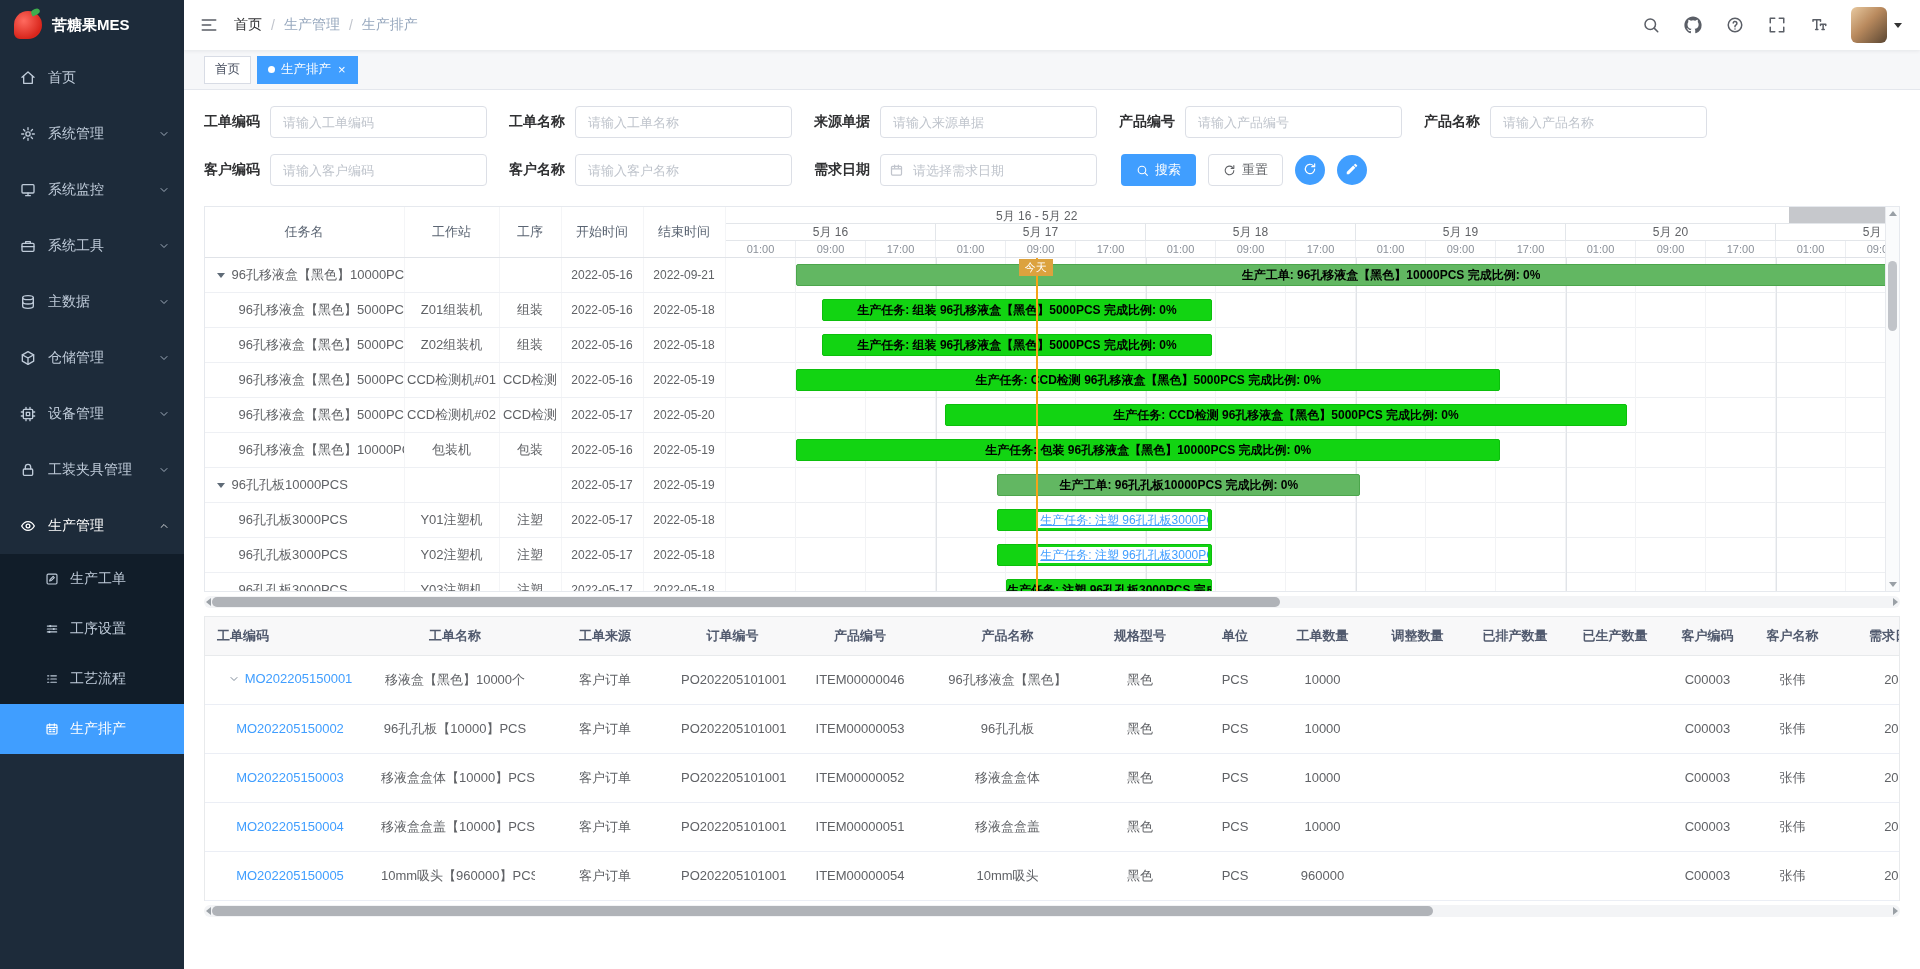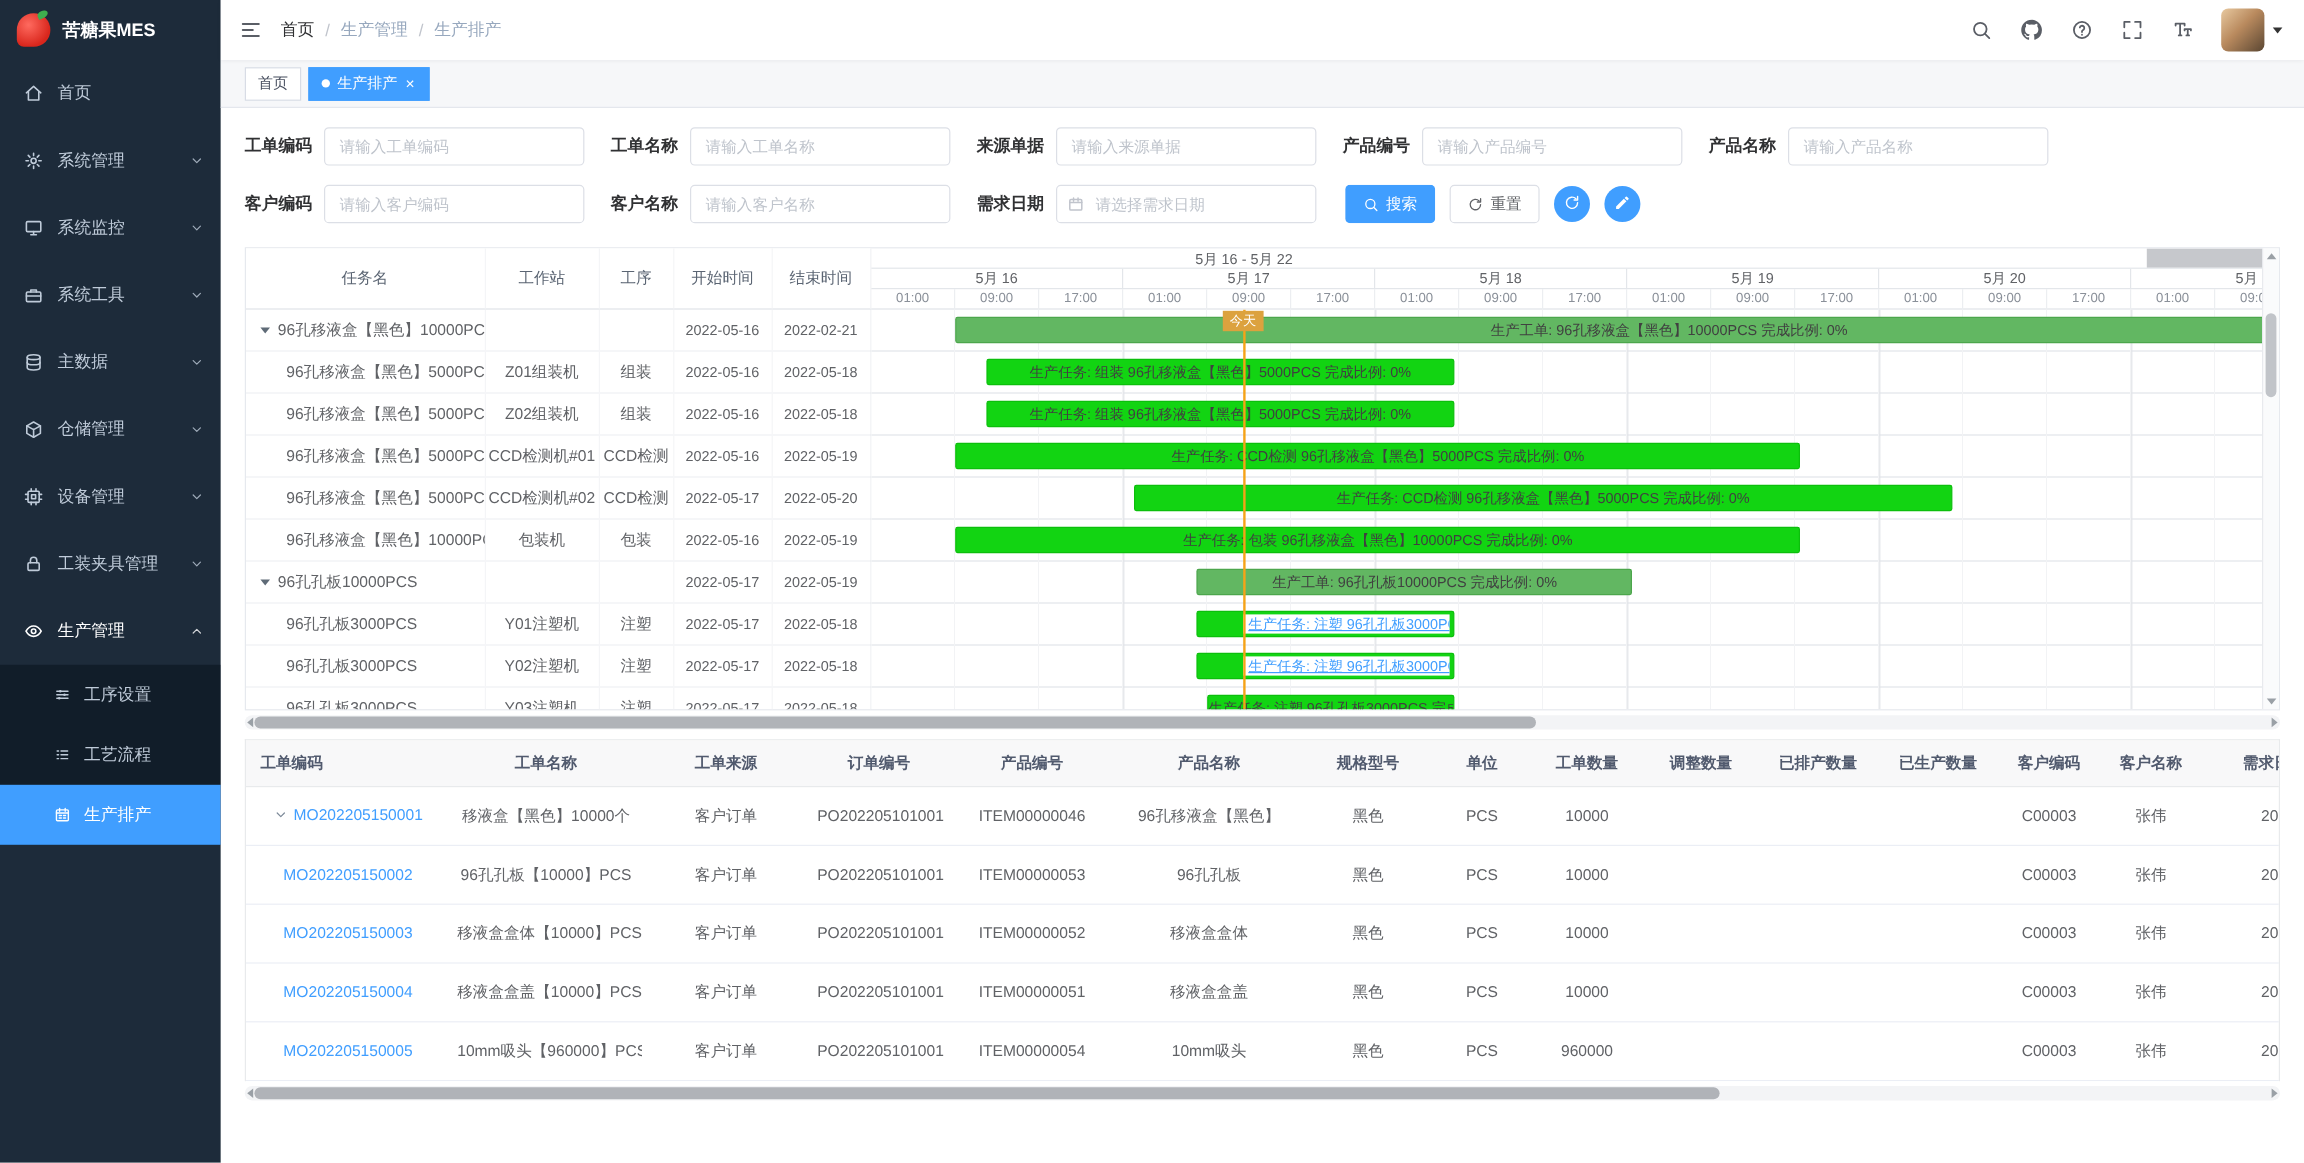--- a/index.html
+++ b/index.html
@@ -91,21 +91,21 @@
   .g-day { width:210px; flex-shrink:0; text-align:center; font-size:12px; line-height:16px; color:#606266; border-right:1px solid #e3e6ea; overflow:hidden; }
   .gr-ticks { height:17px; display:flex; border-bottom:1px solid #e0e3e8; flex-shrink:0; }
   .g-tick { width:70px; flex-shrink:0; text-align:center; font-size:11px; line-height:16px; color:#8a9099; border-right:1px solid #eceef1; overflow:hidden; }
   .gr-body { position:relative; height:333px; overflow:hidden;
     background-image:
       repeating-linear-gradient(to right, transparent 0 69px, #f2f3f5 69px 70px),
       repeating-linear-gradient(to bottom, transparent 0 34px, #edeff2 34px 35px);
   }
   .day-line { position:absolute; top:0; bottom:0; width:1px; background:#e1e4e8; }
   .gbar { position:absolute; height:22px; border-radius:2px; display:flex; align-items:center; justify-content:center; overflow:hidden; white-space:nowrap; cursor:pointer; z-index:2; }
-  .gbar .bar-text { color:#404040; font-size:12px; font-weight:400; overflow:hidden; }
+  .gbar .bar-text { color:#000000; font-size:12px; font-weight:700; overflow:hidden; }
   .gbar.order { background:#62b762; border:1px solid #4ca64c; }
   .gbar.task { background:#12d412; border:1px solid #0cbf0c; }
   .bar-link-label { position:absolute; left:38px; right:3px; top:2px; bottom:2px; background:#fff; color:#409eff; font-size:12px; display:flex; align-items:center; padding:0 4px; text-decoration:underline; overflow:hidden; white-space:nowrap; }
   .today-line { position:absolute; top:0; bottom:0; width:2px; background:#f5a318; z-index:3; }
   .today-label { position:absolute; top:1px; transform:translateX(-50%); background:#dca23e; color:#fff; font-size:11px; padding:1px 6px; z-index:4; white-space:nowrap; }
   .gantt-vscroll { width:14px; flex-shrink:0; background:#fafbfc; border-left:1px solid #e8eaee; position:relative; }
   .v-thumb { position:absolute; left:2px; right:2px; top:54px; height:70px; background:#c1c4c9; border-radius:6px; cursor:pointer; }
   .v-arrow { position:absolute; left:3px; width:0; height:0; border-left:4px solid transparent; border-right:4px solid transparent; }
   .v-arrow.up { top:4px; border-bottom:5px solid #9aa0a6; }
   .v-arrow.down { bottom:4px; border-top:5px solid #9aa0a6; }
@@ -255,20 +255,29 @@
             </svg>
           </span>
           <span class="mi-label">生产管理</span>
           <span class="mi-arrow up">
             <svg viewBox="0 0 24 24" fill="none" stroke="currentColor" stroke-width="2" stroke-linecap="round" stroke-linejoin="round">
               <path d="M6 9l6 6 6-6"></path>
             </svg>
           </span>
         </div>
         <div class="submenu">
+          <div class="submenu-item">
+            <span class="mi-icon">
+              <svg viewBox="0 0 24 24" fill="none" stroke="currentColor" stroke-width="2" stroke-linecap="round" stroke-linejoin="round">
+                <rect x="3.5" y="3.5" width="17" height="17" rx="2"></rect>
+                <path d="M8 15.5l1-3 5-5 2 2-5 5-3 1z"></path>
+              </svg>
+            </span>
+            <span class="mi-label">生产工单</span>
+          </div>
           <div class="submenu-item">
             <span class="mi-icon">
               <svg viewBox="0 0 24 24" fill="none" stroke="currentColor" stroke-width="2" stroke-linecap="round" stroke-linejoin="round">
                 <path d="M4 7h16M4 12h16M4 17h16"></path>
                 <circle cx="9" cy="7" r="1.8" fill="currentColor" stroke="none"></circle>
                 <circle cx="15" cy="12" r="1.8" fill="currentColor" stroke="none"></circle>
                 <circle cx="7.5" cy="17" r="1.8" fill="currentColor" stroke="none"></circle>
               </svg>
             </span>
             <span class="mi-label">工序设置</span>
@@ -467,21 +476,21 @@
             </div>
           <div class="gl-body" id="gantt-left-body">
               <div class="gl-row">
                 <div class="gl-cell task" style="width: 200px; padding-left: 12px;">
                   <span class="tri-down"></span>
                   <span>96孔移液盒【黑色】10000PCS</span>
                 </div>
                 <div class="gl-cell " style="width: 95px;"></div>
                 <div class="gl-cell " style="width: 62px;"></div>
                 <div class="gl-cell time" style="width: 82px;">2022-05-16</div>
-                <div class="gl-cell time" style="width: 82px;">2022-02-21</div>
+                <div class="gl-cell time" style="width: 82px;">2022-09-21</div>
               </div>
               <div class="gl-row">
                 <div class="gl-cell task" style="width: 200px; padding-left: 34px;">
                   <span>96孔移液盒【黑色】5000PCS</span>
                 </div>
                 <div class="gl-cell " style="width: 95px;">Z01组装机</div>
                 <div class="gl-cell " style="width: 62px;">组装</div>
                 <div class="gl-cell time" style="width: 82px;">2022-05-16</div>
                 <div class="gl-cell time" style="width: 82px;">2022-05-18</div>
               </div>

